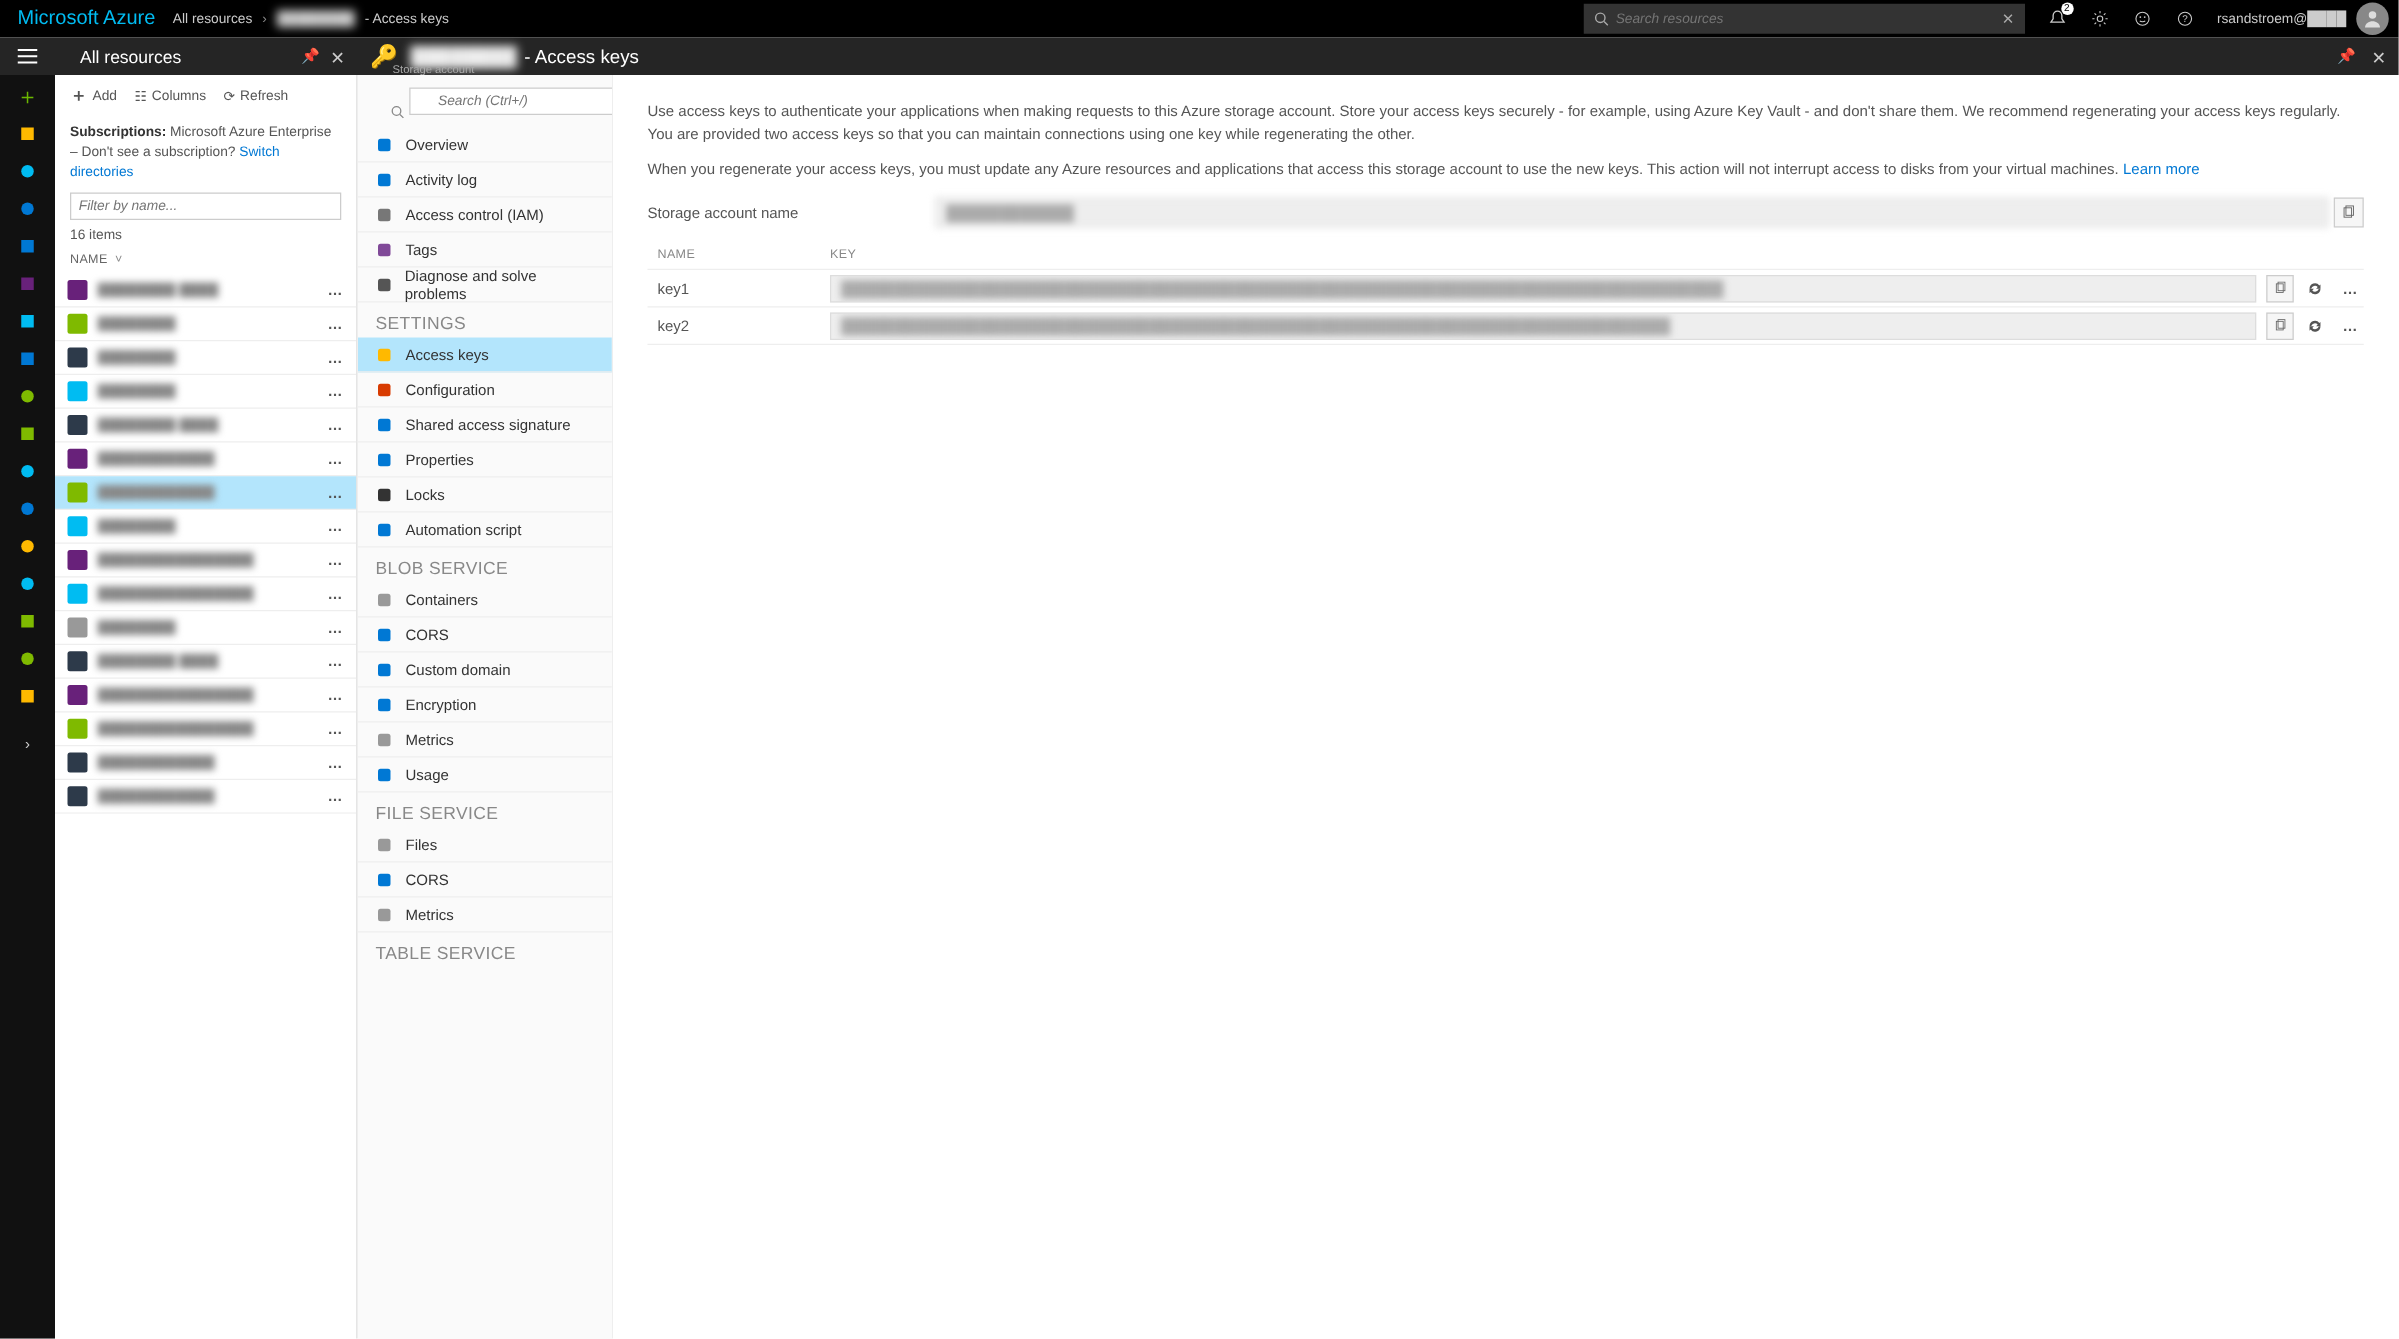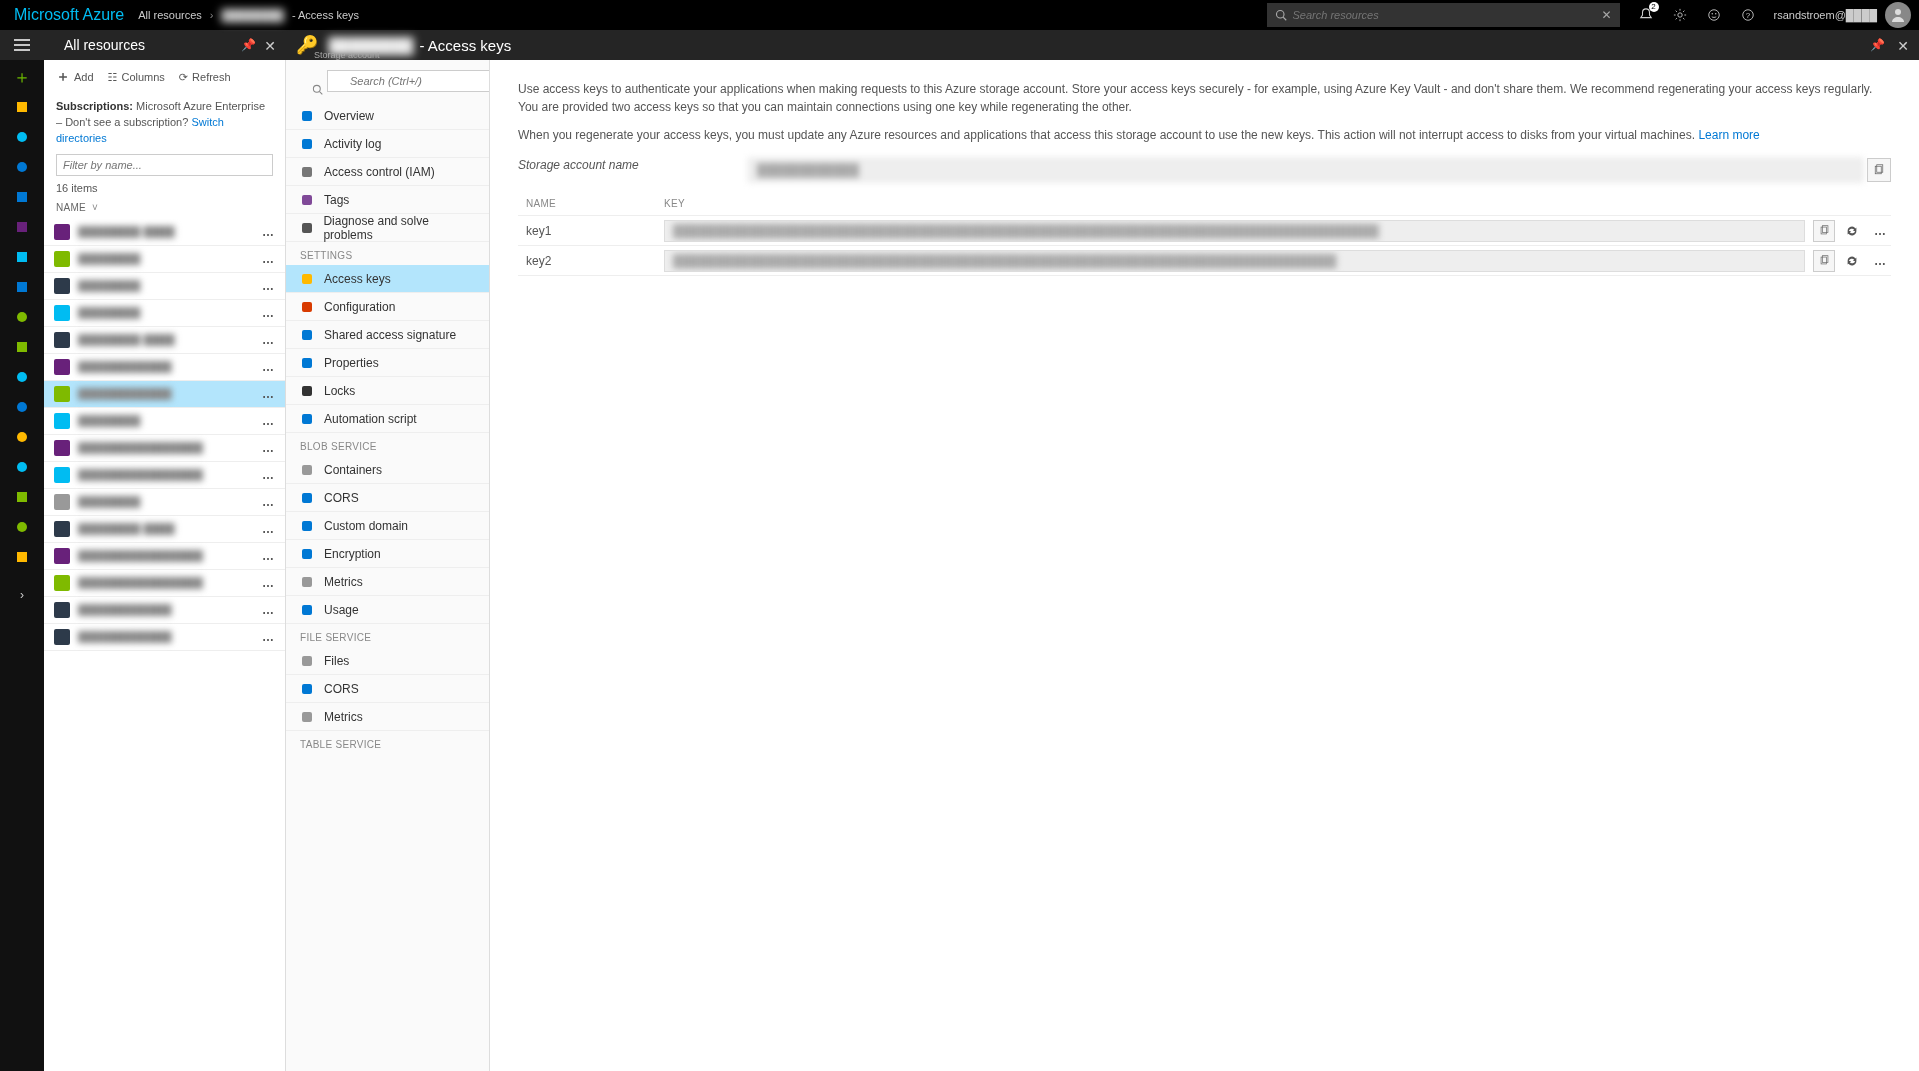--- a/index.html
+++ b/index.html
@@ -62,30 +62,30 @@
 .res-item .dots { color:#555; font-weight:bold; cursor:pointer; letter-spacing:1px; }
 
 
 .panel-nav { width:204px; border-right:1px solid #ddd; background:#fafafa; overflow-y:auto; position:relative; }
 .panel-nav::-webkit-scrollbar { width:10px; }
 .panel-nav::-webkit-scrollbar-thumb { background:#ccc; }
 .navsearch { margin:10px; }
 .navsearch input { width:168px; height:22px; border:1px solid #ccc; padding:0 6px 0 22px; font-style:italic; font-size:11px; color:#888; background:#fff; }
 .navsearch { position:relative;padding-left:31px; }
 .navsearch .sic { position:absolute; left:16px; top:14px; color:#888; font-size:11px; }
-.nav-sec { padding:8px 14px 4px; font-size:10px; color:#888; letter-spacing:.3px; }
+.nav-sec { padding:8px 14px 4px; font-size:14px; color:#888; letter-spacing:.3px; }
 .nav-item { display:flex; align-items:center; height:28px; padding:0 14px; font-size:12px; color:#333; cursor:pointer; gap:10px; border-bottom:1px solid #eee; }
 .nav-item.active { background:#b3e5fc; }
 .nav-item .nic { width:14px; height:14px; display:flex; align-items:center; justify-content:center; font-size:12px; }
 
 
 .panel-cnt { flex:1; padding:20px 28px; overflow:auto; font-size:12px; color:#555; }
 .panel-cnt p { margin-bottom:10px; line-height:18px; }
 .panel-cnt a { color:#0078d4; text-decoration:none; }
-.sa-row { display:flex; align-items:flex-start; margin:14px 0 10px;font-style:italic; }
+.sa-row { display:flex; align-items:center; margin:14px 0 10px; }
 .sa-row .lbl { width:230px; color:#555; font-size:12px; }
 .sa-row .val { flex:1; height:24px; background:#eee; border:1px solid #ddd; padding:0 8px; display:flex; align-items:center; color:#aaa; filter:blur(3px); }
 .sa-row .copy { width:24px; height:24px; border:1px solid #ccc; background:#f6f6f6; margin-left:4px; display:flex; align-items:center; justify-content:center; cursor:pointer; }
 .keytbl { margin-top:6px; }
 .keytbl .kh { display:flex; font-size:10px; color:#888; letter-spacing:.3px; padding:6px 0; border-bottom:1px solid #eee; }
 .keytbl .kh .c1 { width:146px; padding-left:8px; }
 .keytbl .kh .c2 { flex:1; }
 .krow { display:flex; align-items:center; height:30px; border-bottom:1px solid #eee; }
 .krow .c1 { width:146px; padding-left:8px; color:#555; }
 .krow .c2 { flex:1; display:flex; align-items:center; }

